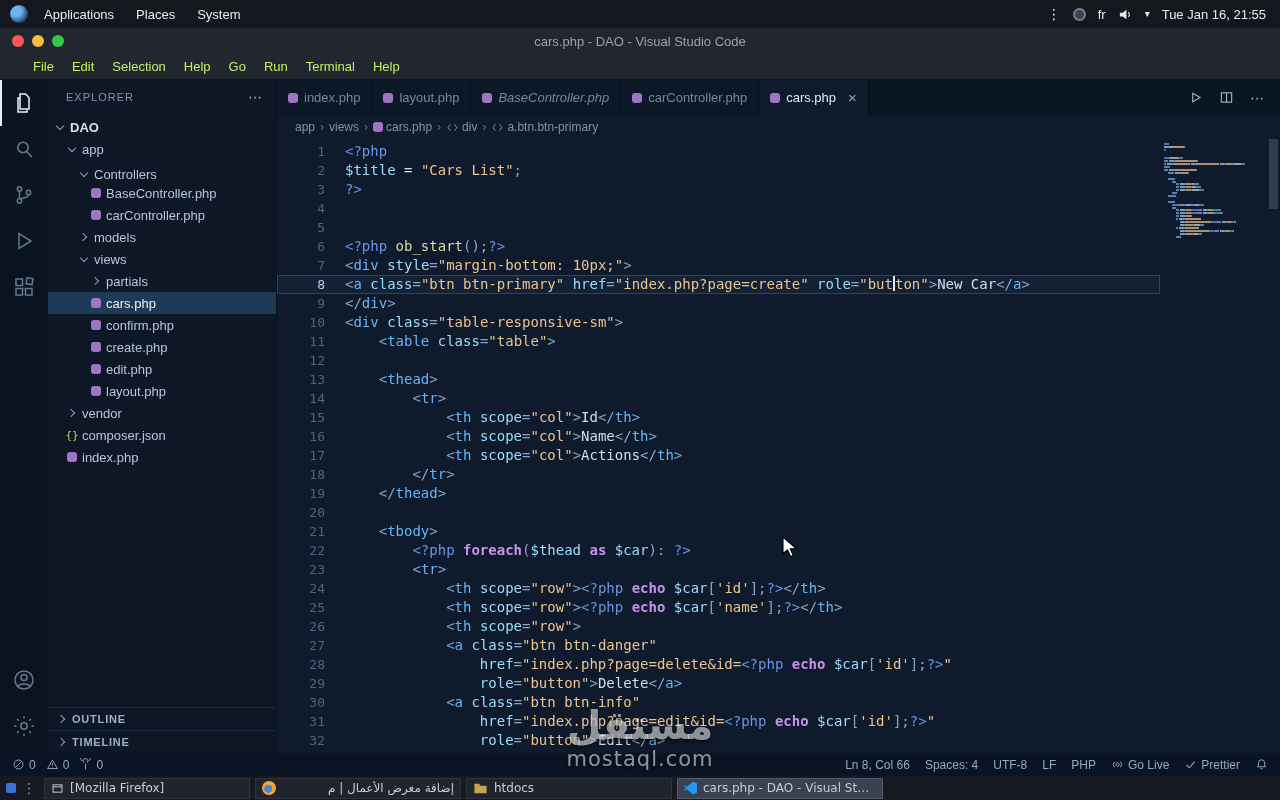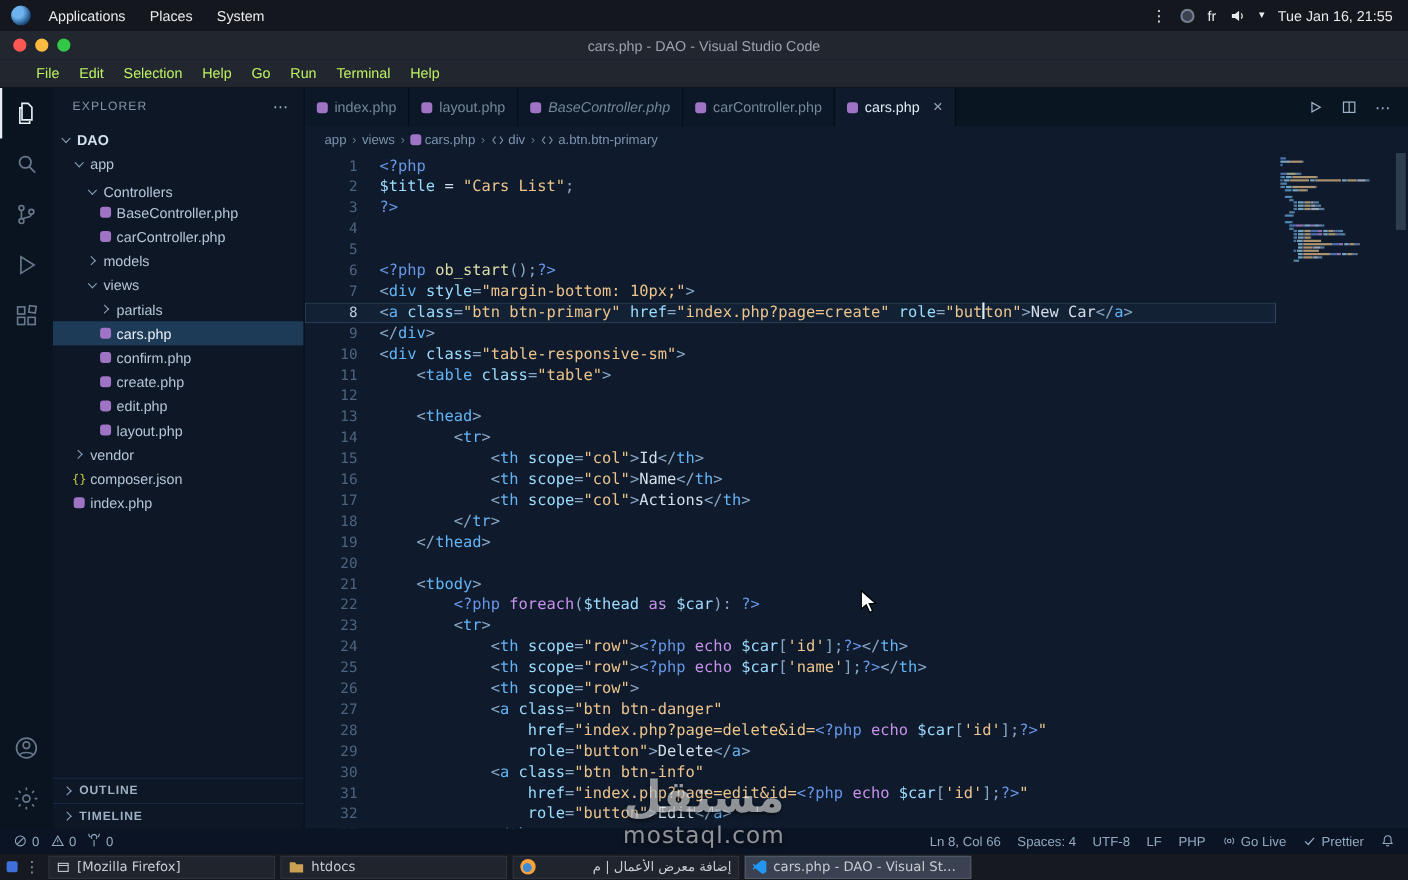--- a/index.html
+++ b/index.html
@@ -81,21 +81,21 @@
   
   .editor-wrap{flex:1;position:relative;overflow:hidden;background:var(--editor_bg);}
   .code-area{position:absolute;left:0;top:3px;right:120px;bottom:0;overflow:hidden;}
   .code-line{display:flex;height:19px;line-height:19px;font-family:"DejaVu Sans Mono",monospace;
     font-size:14px;white-space:pre;}
   .gutter{width:48px;text-align:right;color:#4d6480;flex:none;font-size:13px;}
   .lcontent{margin-left:20px;}
   .code-line.cur-line{background:rgba(88,134,198,0.06);box-shadow:inset 0 0 0 1px rgba(127,160,200,0.28);}
   .cur-line .gutter{color:#b9cde2;}
   .cursor{display:inline-block;width:2px;height:15px;background:#dcebf9;vertical-align:-2px;}
-  .tk-pd{color:var(--c_pd);} .tk-kw{color:var(--c_kw);} .tk-fn{color:var(--c_fn);}
+  .tk-pd{color:var(--c_pd);} .tk-kw{color:var(--c_kw);font-weight:bold;} .tk-fn{color:var(--c_fn);}
   .tk-vr{color:var(--c_vr);} .tk-tg{color:var(--c_tg);} .tk-pu{color:var(--c_pu);}
   .tk-at{color:var(--c_at);} .tk-st{color:var(--c_st);} .tk-tx{color:var(--c_tx);}
 
   
   .minimap{position:absolute;top:4px;right:16px;width:100px;}
   .mm-line{height:2px;margin-bottom:0.9px;white-space:nowrap;font-size:0;}
   .mm-line span{display:inline-block;height:2px;background:currentColor;opacity:.7;vertical-align:top;}
   .mm-line span.mm-sp{background:transparent;}
   .scroll-thumb{position:absolute;right:2px;top:0;width:9px;height:70px;background:rgba(130,150,175,.28);}
 
@@ -617,31 +617,31 @@
           <span class="icon-holder">
             <svg class="ic" viewBox="0 0 16 16" fill="none" stroke="currentColor" stroke-width="1.2">
               <rect x="2.5" y="3.5" width="11" height="9"></rect>
               <path d="M2.5 6h11"></path>
             </svg>
           </span>
           <span class="task-label">[Mozilla Firefox]</span>
         </div>
         <div class="task-btn">
           <span class="icon-holder">
+            <span class="ff-ball"></span>
+          </span>
+          <span class="task-label" style="direction: rtl;">إضافة معرض الأعمال | م</span>
+        </div>
+        <div class="task-btn">
+          <span class="icon-holder">
             <svg class="ic lg" viewBox="0 0 16 16" fill="#caa053">
               <path d="M1.5 3h5l1.5 2h6.5v8h-13z"></path>
             </svg>
           </span>
           <span class="task-label">htdocs</span>
-        </div>
-        <div class="task-btn">
-          <span class="icon-holder">
-            <span class="ff-ball"></span>
-          </span>
-          <span class="task-label" style="direction: rtl;">إضافة معرض الأعمال | م</span>
         </div>
         <div class="task-btn active">
           <span class="icon-holder">
             <span class="vsc-logo"></span>
           </span>
           <span class="task-label">cars.php - DAO - Visual Studio Code</span>
         </div>
       </div>
   </div>
 

